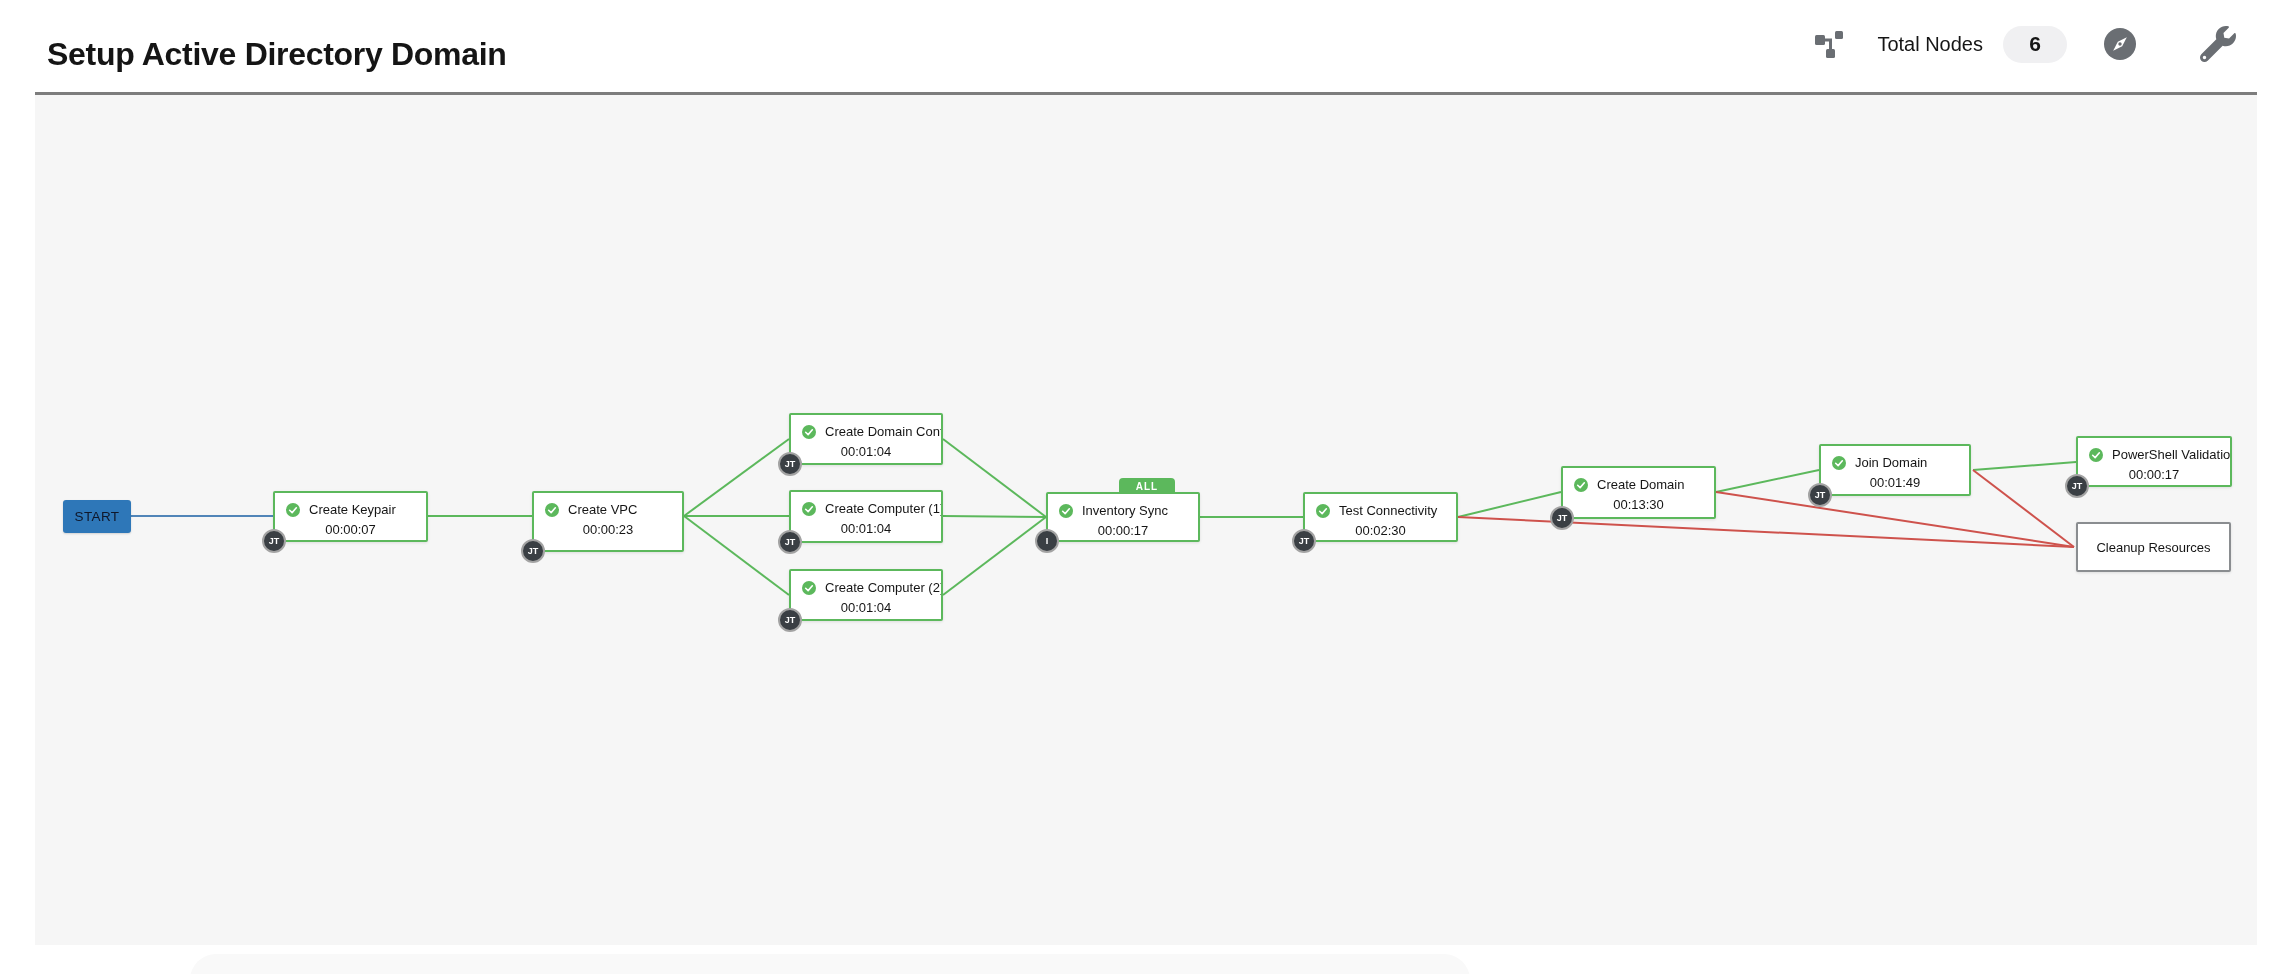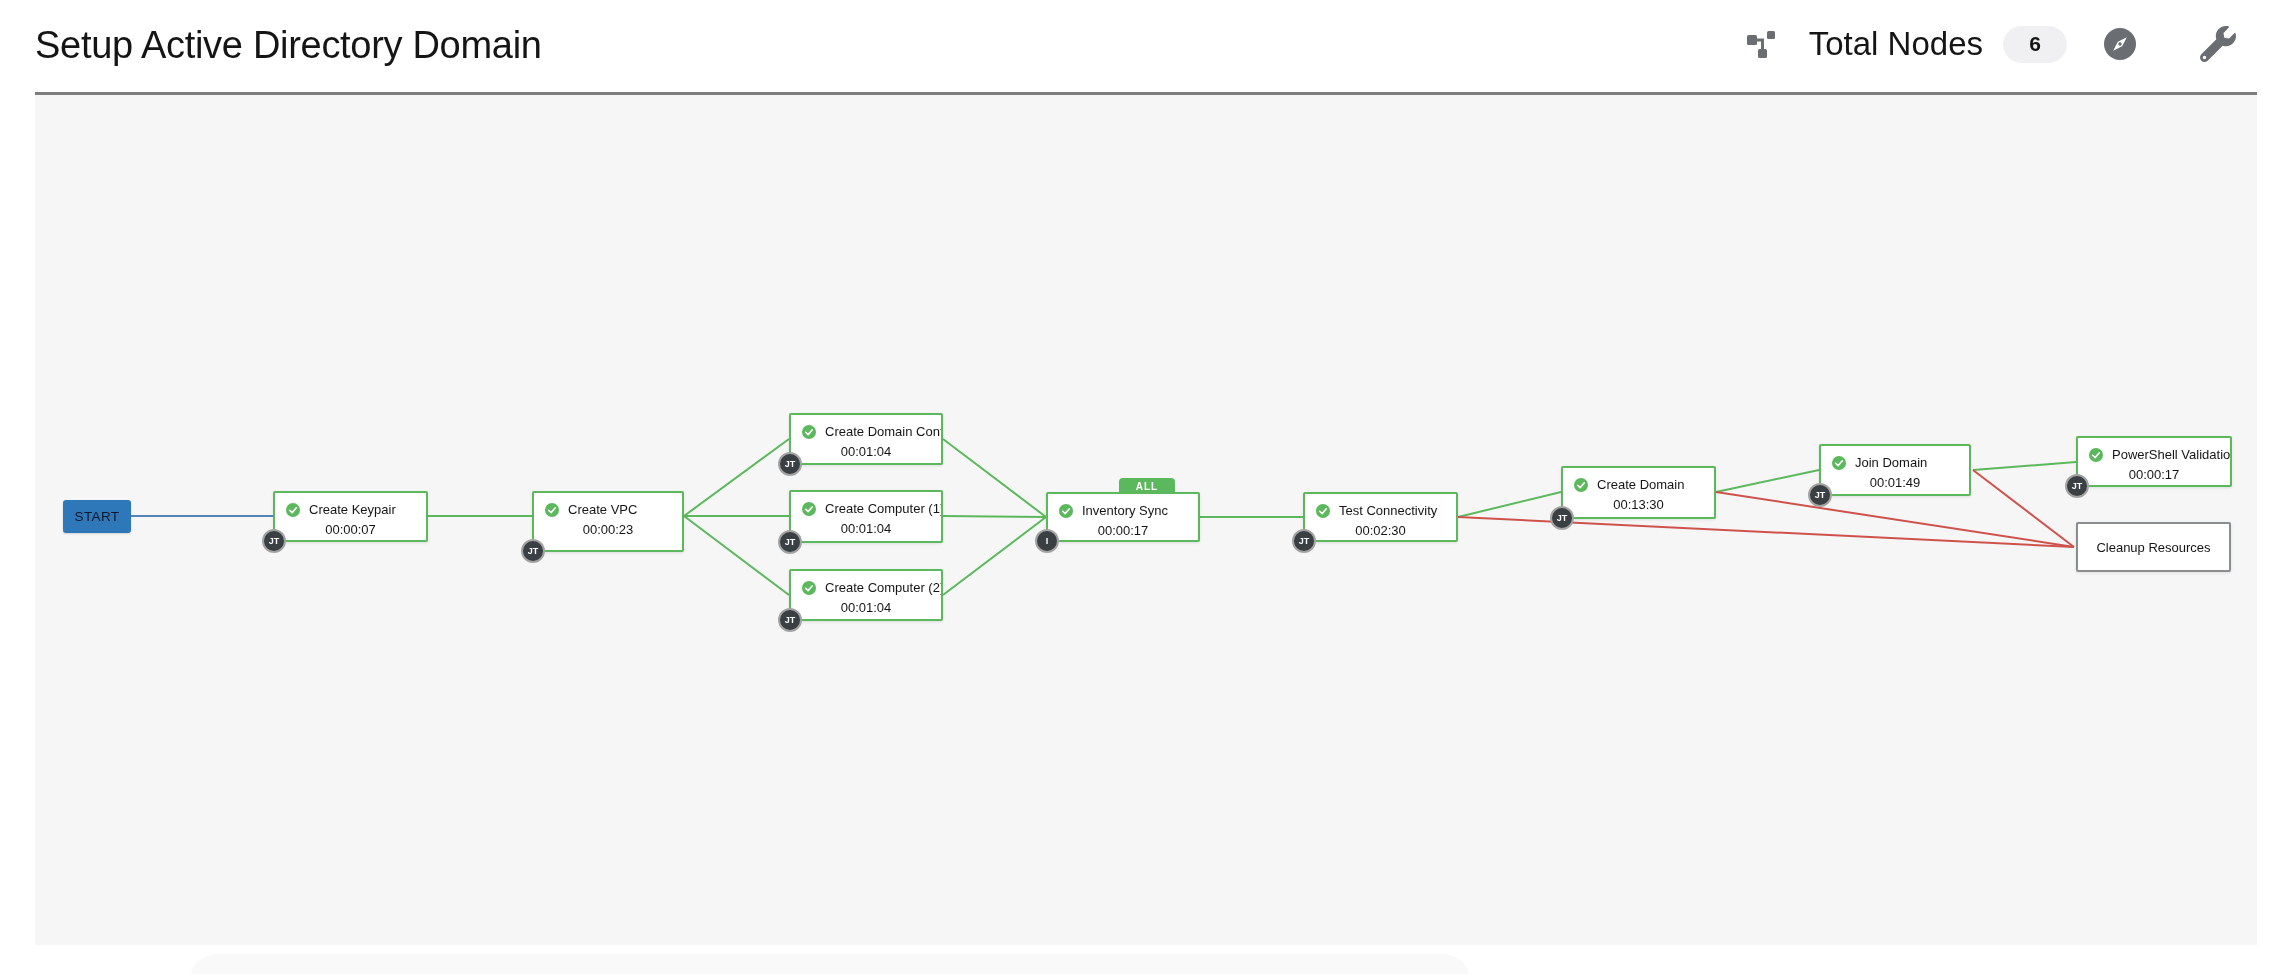--- a/index.html
+++ b/index.html
@@ -8,30 +8,30 @@
     --plain-border:#8A8D90; --icon-gray:#6A6E73; --text:#151515;
   }
   *{box-sizing:border-box;}
   html,body{margin:0;padding:0;}
   body{
     width:2290px;height:974px;position:relative;overflow:hidden;
     background:#fff;font-family:"Liberation Sans",sans-serif;color:var(--text);
   }
   
   .header{position:absolute;left:0;top:0;width:2290px;height:92px;background:#fff;}
-  .page-title{position:absolute;left:35px;top:24px;margin:0;font-size:38px;font-weight:400;color:var(--text);letter-spacing:-0.3px;}
+  .page-title{position:absolute;left:35px;top:24px;margin:12px;font-size:32px;font-weight:700;color:var(--text);letter-spacing:-0.3px;}
   .status-pill{
     position:absolute;left:525px;top:15px;height:49px;border:1.5px solid #D2D2D2;border-radius:25px;
     display:flex;align-items:center;gap:11px;padding:0 20px 0 12px;
     font-size:27px;color:var(--status-green);background:#fff;
   }
   .status-pill .check{color:var(--status-green);display:flex;}
   .header-right{position:absolute;right:54px;top:0;height:88px;display:flex;align-items:center;color:var(--icon-gray);}
   .topology-ic{display:flex;margin-right:32px;}
-  .total-nodes-label{font-size:33px;color:var(--text);margin-right:20px;white-space:nowrap;}
+  .total-nodes-label{font-size:20px;color:var(--text);margin-right:20px;white-space:nowrap;}
   .count-pill{
     display:inline-flex;align-items:center;justify-content:center;
     min-width:64px;height:37px;padding:0 16px;border-radius:19px;background:#F0F0F2;
     font-size:21px;font-weight:600;color:var(--text);margin-right:36px;
   }
   .compass-btn{display:flex;margin-right:63px;cursor:pointer;}
   .wrench-btn{display:flex;cursor:pointer;}
   
   .canvas{
     position:absolute;left:35px;top:92px;width:2222px;height:853px;

